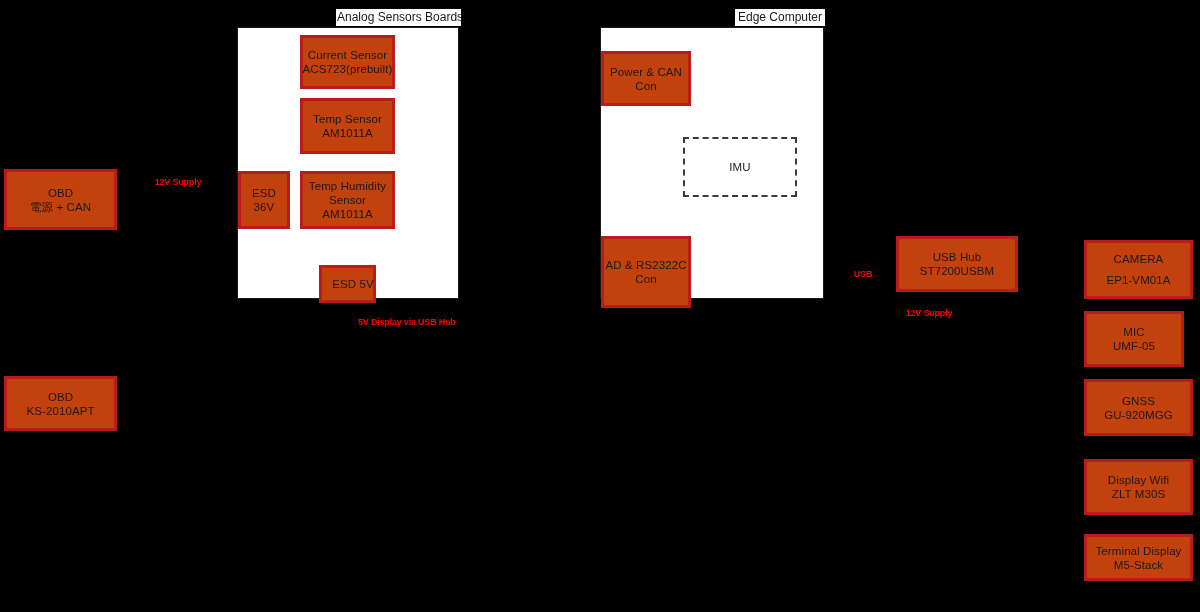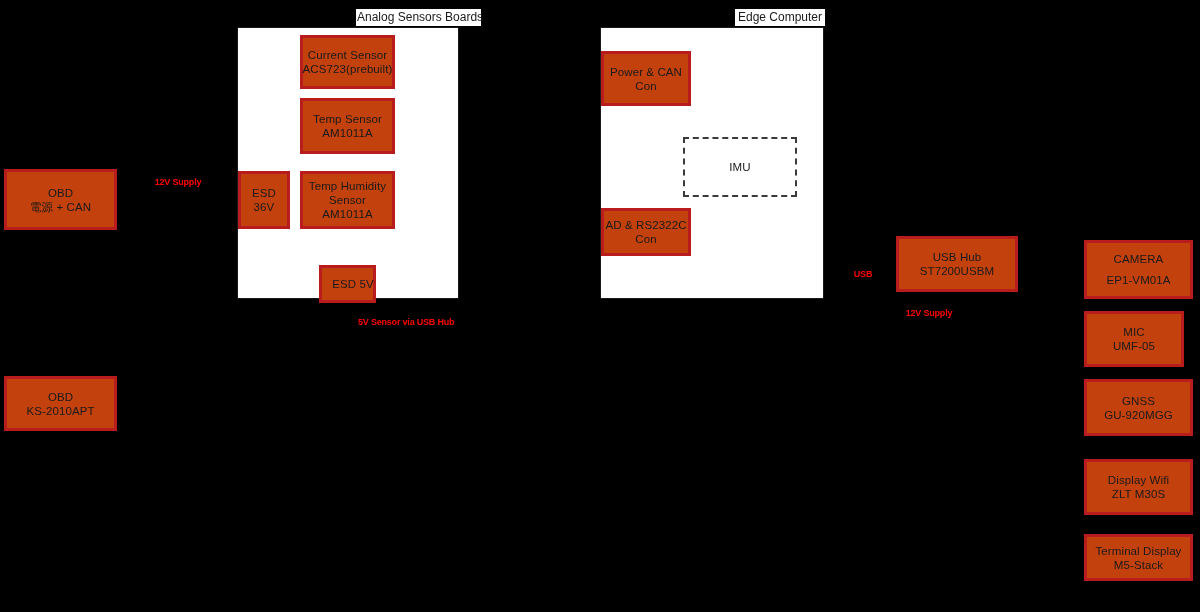--- a/index.html
+++ b/index.html
@@ -87,21 +87,21 @@
     <span class="ln">OBD</span>
     <span class="ln">電源 + CAN</span>
   </div>
 
   <div class="box" style="left:4px; top:376px; width:113px; height:55px;">
     <span class="ln">OBD</span>
     <span class="ln">KS-2010APT</span>
   </div>
 
   <div class="group" style="left:237px; top:27px; width:222px; height:272px;"></div>
-  <div class="group-label" style="left:356px; top:9px; width:125px; height:17px;">Analog Sensors Boards</div>
+  <div class="group-label" style="left:336px; top:9px; width:125px; height:17px;">Analog Sensors Boards</div>
 
   <div class="box" style="left:300px; top:35px; width:95px; height:54px;">
     <span class="ln">Current Sensor</span>
     <span class="ln">ACS723(prebuilt)</span>
   </div>
 
   <div class="box" style="left:300px; top:98px; width:95px; height:56px;">
     <span class="ln">Temp Sensor</span>
     <span class="ln">AM1011A</span>
   </div>
@@ -126,21 +126,21 @@
 
   <div class="box" style="left:601px; top:51px; width:90px; height:55px;">
     <span class="ln">Power &amp; CAN</span>
     <span class="ln">Con</span>
   </div>
 
   <div class="box dashed" style="left:683px; top:137px; width:114px; height:60px; background:transparent; border-color:#3a3a3a;">
     <span class="ln">IMU</span>
   </div>
 
-  <div class="box" style="left:601px; top:208px; width:90px; height:48px;">
+  <div class="box" style="left:601px; top:236px; width:90px; height:72px;">
     <span class="ln">AD &amp; RS2322C</span>
     <span class="ln">Con</span>
   </div>
 
   <div class="box" style="left:896px; top:236px; width:122px; height:56px;">
     <span class="ln">USB Hub</span>
     <span class="ln">ST7200USBM</span>
   </div>
 
   <div class="box" style="left:1084px; top:240px; width:109px; height:59px;gap:7px;">
@@ -166,21 +166,21 @@
   <div class="box" style="left:1084px; top:534px; width:109px; height:47px;">
     <span class="ln">Terminal Display</span>
     <span class="ln">M5-Stack</span>
   </div>
 
   <div class="redlabel" style="left:143px; top:177px; width:70px;">
     <span class="ln">12V Supply</span>
   </div>
 
   <div class="redlabel" style="left:358px; top:317px; width:85px;">
-    <span class="ln">5V Sensor via</span>
+    <span class="ln">5V Display via</span>
     <span class="ln">USB Hub</span>
   </div>
 
   <div class="redlabel" style="left:848px; top:269px; width:30px;">
     <span class="ln">USB</span>
   </div>
 
   <div class="redlabel" style="left:894px; top:308px; width:70px;">
     <span class="ln">12V Supply</span>
   </div>

